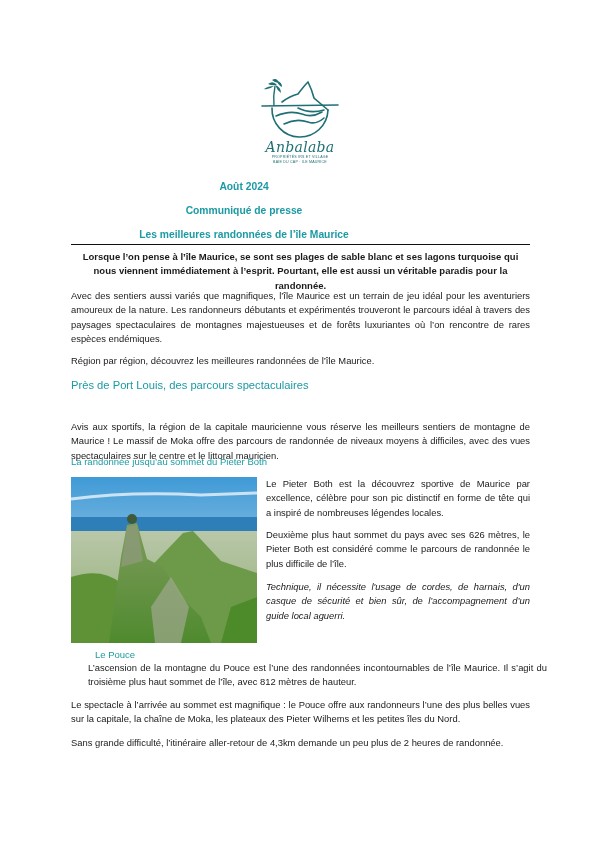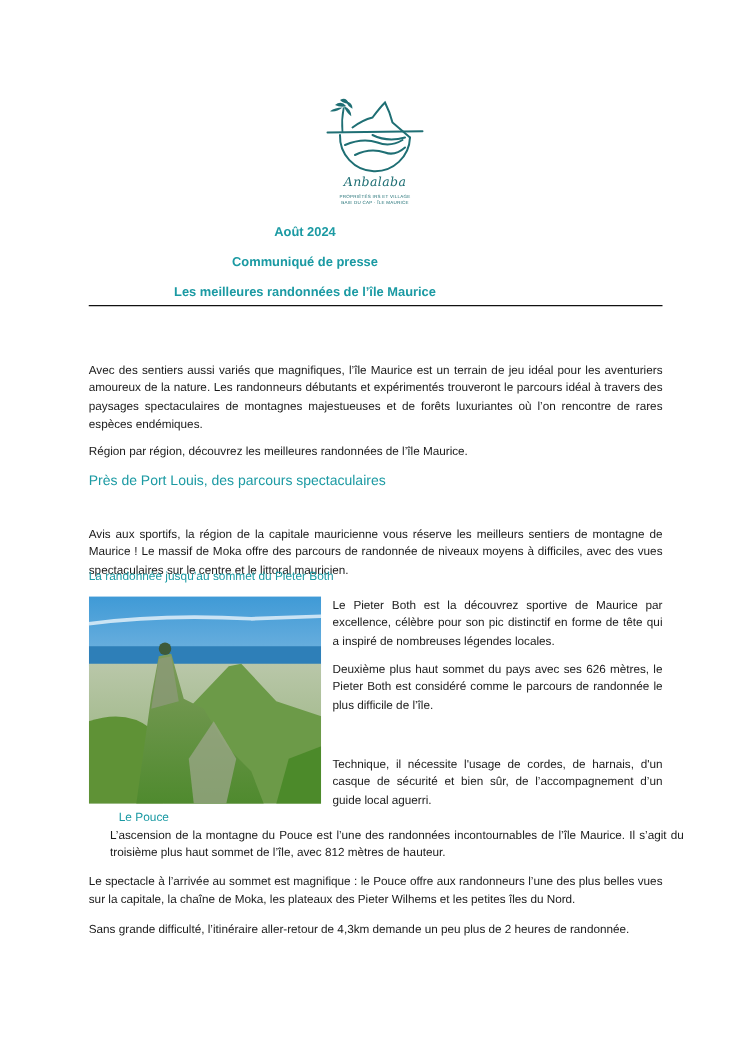--- a/index.html
+++ b/index.html
@@ -1,40 +1,40 @@
 <!DOCTYPE html>
 <html><head>
   <meta charset="utf-8">
   <style>
     html, body { margin: 0; padding: 0; background: #ffffff; }
     body { width: 600px; height: 849px; position: relative; overflow: hidden; font-family: "Liberation Sans", sans-serif; color: #111; }
     .page { position: absolute; left: 0; top: 0; width: 600px; height: 849px; background: #fff; }
     .logo { position: absolute; left: 250px; top: 72px; width: 100px; height: 96px; }
     .logo svg { display: block; }
-    .brand { position: absolute; left: 250px; top: 140px; width: 100px; text-align: center; color: #1f6f74; font-family: "DejaVu Serif", serif; font-style: italic; font-size: 10px; letter-spacing: 0.3px; line-height: 14px; }
+    .brand { position: absolute; left: 250px; top: 140px; width: 100px; text-align: center; color: #1f6f74; font-family: "DejaVu Serif", serif; font-style: italic; font-size: 14px; letter-spacing: 0.3px; line-height: 14px; }
     .tag { position: absolute; left: 250px; width: 100px; text-align: center; color: #1f6f74; font-size: 3.6px; letter-spacing: 0.2px; line-height: 4px; font-family: "Liberation Sans", sans-serif; }
     .t1 { top: 155px; }
     .t2 { top: 159.5px; }
     .hdr { position: absolute; left: 0; width: 488px; text-align: center; color: #1b9aa3; font-weight: bold; font-size: 10.3px; line-height: 13px; }
     .h-date { top: 180px; }
     .h-comm { top: 204px; }
     .h-title { top: 228px; }
     .rule { position: absolute; left: 71px; top: 243.5px; width: 459px; height: 1px; background: #111; }
     .txt { position: absolute; left: 71px; width: 459px; font-size: 9.4px; line-height: 14.3px; text-align: justify; color: #1a1a1a; }
     .lead { top: 250px; text-align: center; font-weight: bold; font-size: 9.5px; }
     .p1 { top: 289px; }
     .p2 { top: 354px; }
     .sec { position: absolute; left: 71px; top: 378px; font-size: 11.2px; color: #1b9aa3; line-height: 14px; }
     .p3 { top: 420px; }
     .sub { position: absolute; left: 71px; top: 455px; font-size: 9.5px; color: #1b9aa3; line-height: 13px; }
     .photo { position: absolute; left: 71px; top: 477px; width: 186px; height: 166px; overflow: hidden; }
     .col { position: absolute; left: 266px; width: 264px; font-size: 9.4px; line-height: 14.3px; text-align: justify; color: #1a1a1a; }
     .c1 { top: 477px; }
     .c2 { top: 528px; }
-    .c3 { top: 604px; }
+    .c3 { top: 580px; font-style: italic; }
     .sub2 { position: absolute; left: 71px; top: 648px; font-size: 9.5px; color: #1b9aa3; line-height: 13px; padding-left: 24px; }
     .p4 { top: 661px; margin-left: 17px; }
     .p5 { top: 698px; }
     .p6 { top: 736px; }
   </style>
 </head>
 <body>
 
 <div class="page">
 
@@ -66,20 +66,21 @@
   </div>
   <div class="brand">Anbalaba</div>
   <div class="tag t1">PROPRIÉTÉS IRS ET VILLAGE</div>
   <div class="tag t2">BAIE DU CAP · ÎLE MAURICE</div>
 
   <div class="hdr h-date">Août 2024</div>
   <div class="hdr h-title">Les meilleures randonnées de l’île Maurice</div>
   <div class="hdr h-comm">Communiqué de presse</div>
   <div class="rule"></div>
 
+  <div class="txt lead">Lorsque l’on pense à l’île Maurice, se sont ses plages de sable blanc et ses lagons turquoise qui nous viennent immédiatement à l’esprit. Pourtant, elle est aussi un véritable paradis pour la randonnée.</div>
   <div class="txt p1">Avec des sentiers aussi variés que magnifiques, l’île Maurice est un terrain de jeu idéal pour les aventuriers amoureux de la nature. Les randonneurs débutants et expérimentés trouveront le parcours idéal à travers des paysages spectaculaires de montagnes majestueuses et de forêts luxuriantes où l’on rencontre de rares espèces endémiques.</div>
   <div class="txt p2">Région par région, découvrez les meilleures randonnées de l’île Maurice.</div>
 
   <div class="sec">Près de Port Louis, des parcours spectaculaires</div>
   <div class="txt p3">Avis aux sportifs, la région de la capitale mauricienne vous réserve les meilleurs sentiers de montagne de Maurice ! Le massif de Moka offre des parcours de randonnée de niveaux moyens à difficiles, avec des vues spectaculaires sur le centre et le littoral mauricien.</div>
 
   <div class="sub">La randonnée jusqu’au sommet du Pieter Both</div>
 
   <div class="photo">
     <svg width="186" height="166" viewBox="0 0 186 166">

